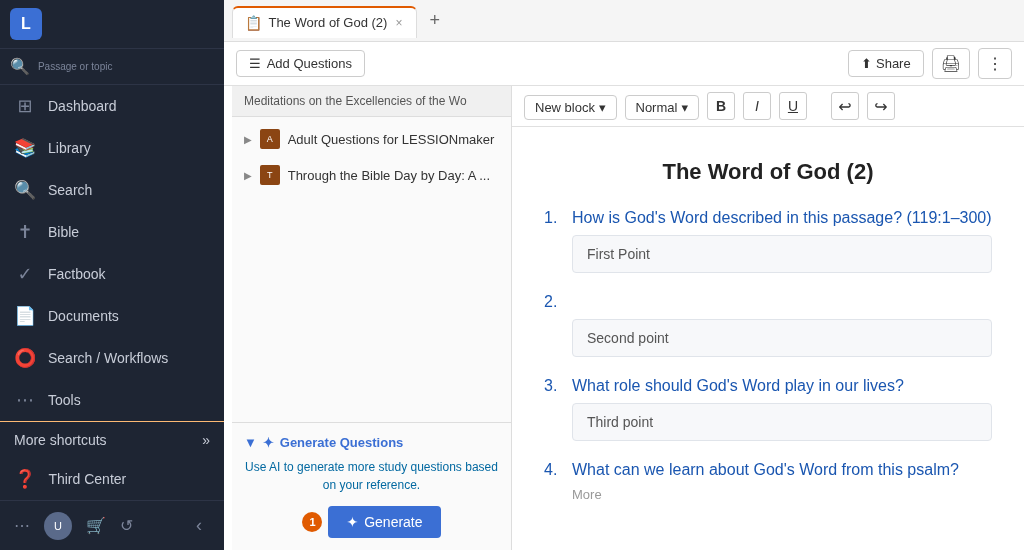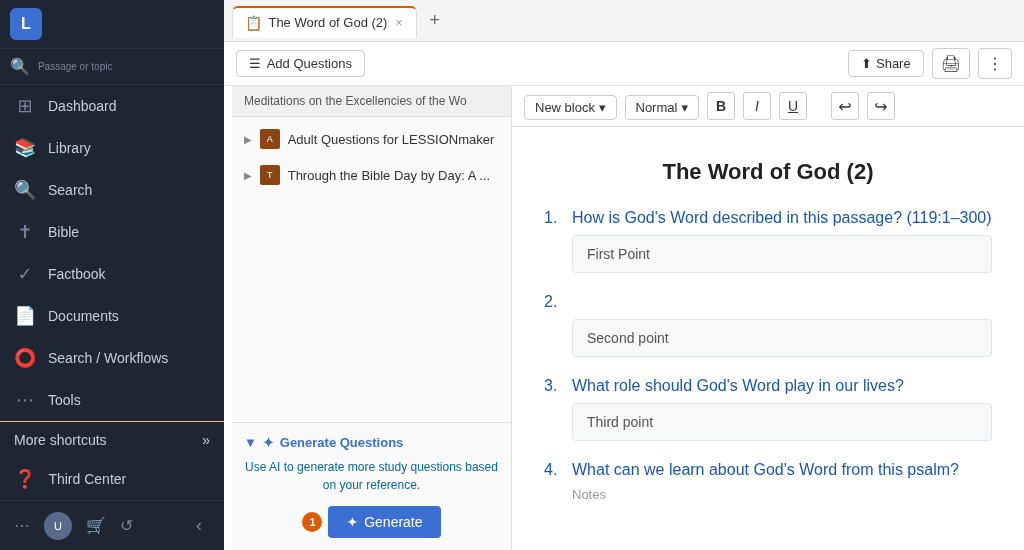--- a/index.html
+++ b/index.html
@@ -441,19 +441,19 @@
             <span>What role should God's Word play in our lives?</span>
           </div>
           <div class="answer-box">Third point</div>
         </div>
 
         <div class="question-block">
           <div class="question-text">
             <span class="question-num">4.</span>
             <span>What can we learn about God's Word from this psalm?</span>
           </div>
-          <div class="notes-label">Notes</div>
+          <div class="notes-label">More</div>
         </div>
       </div>
     </div>
 
   </div>
 </div>
 
 </body></html>

